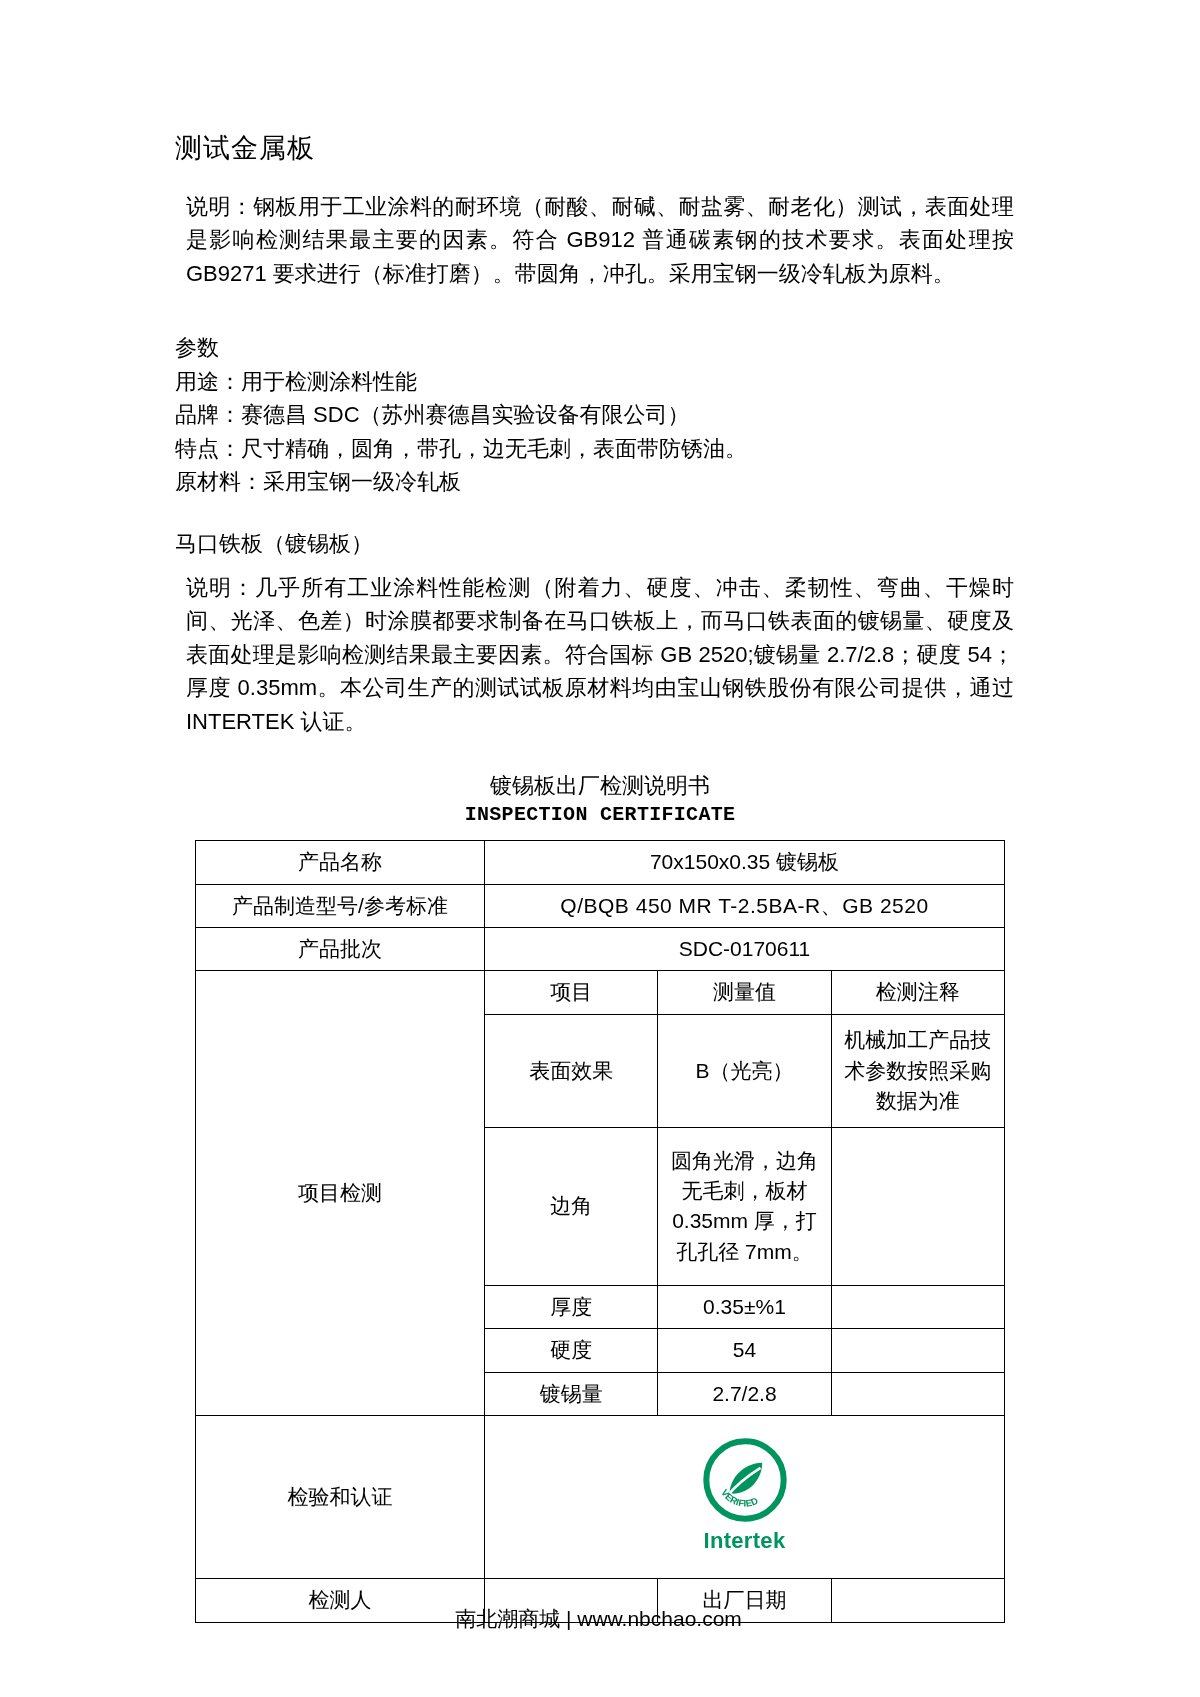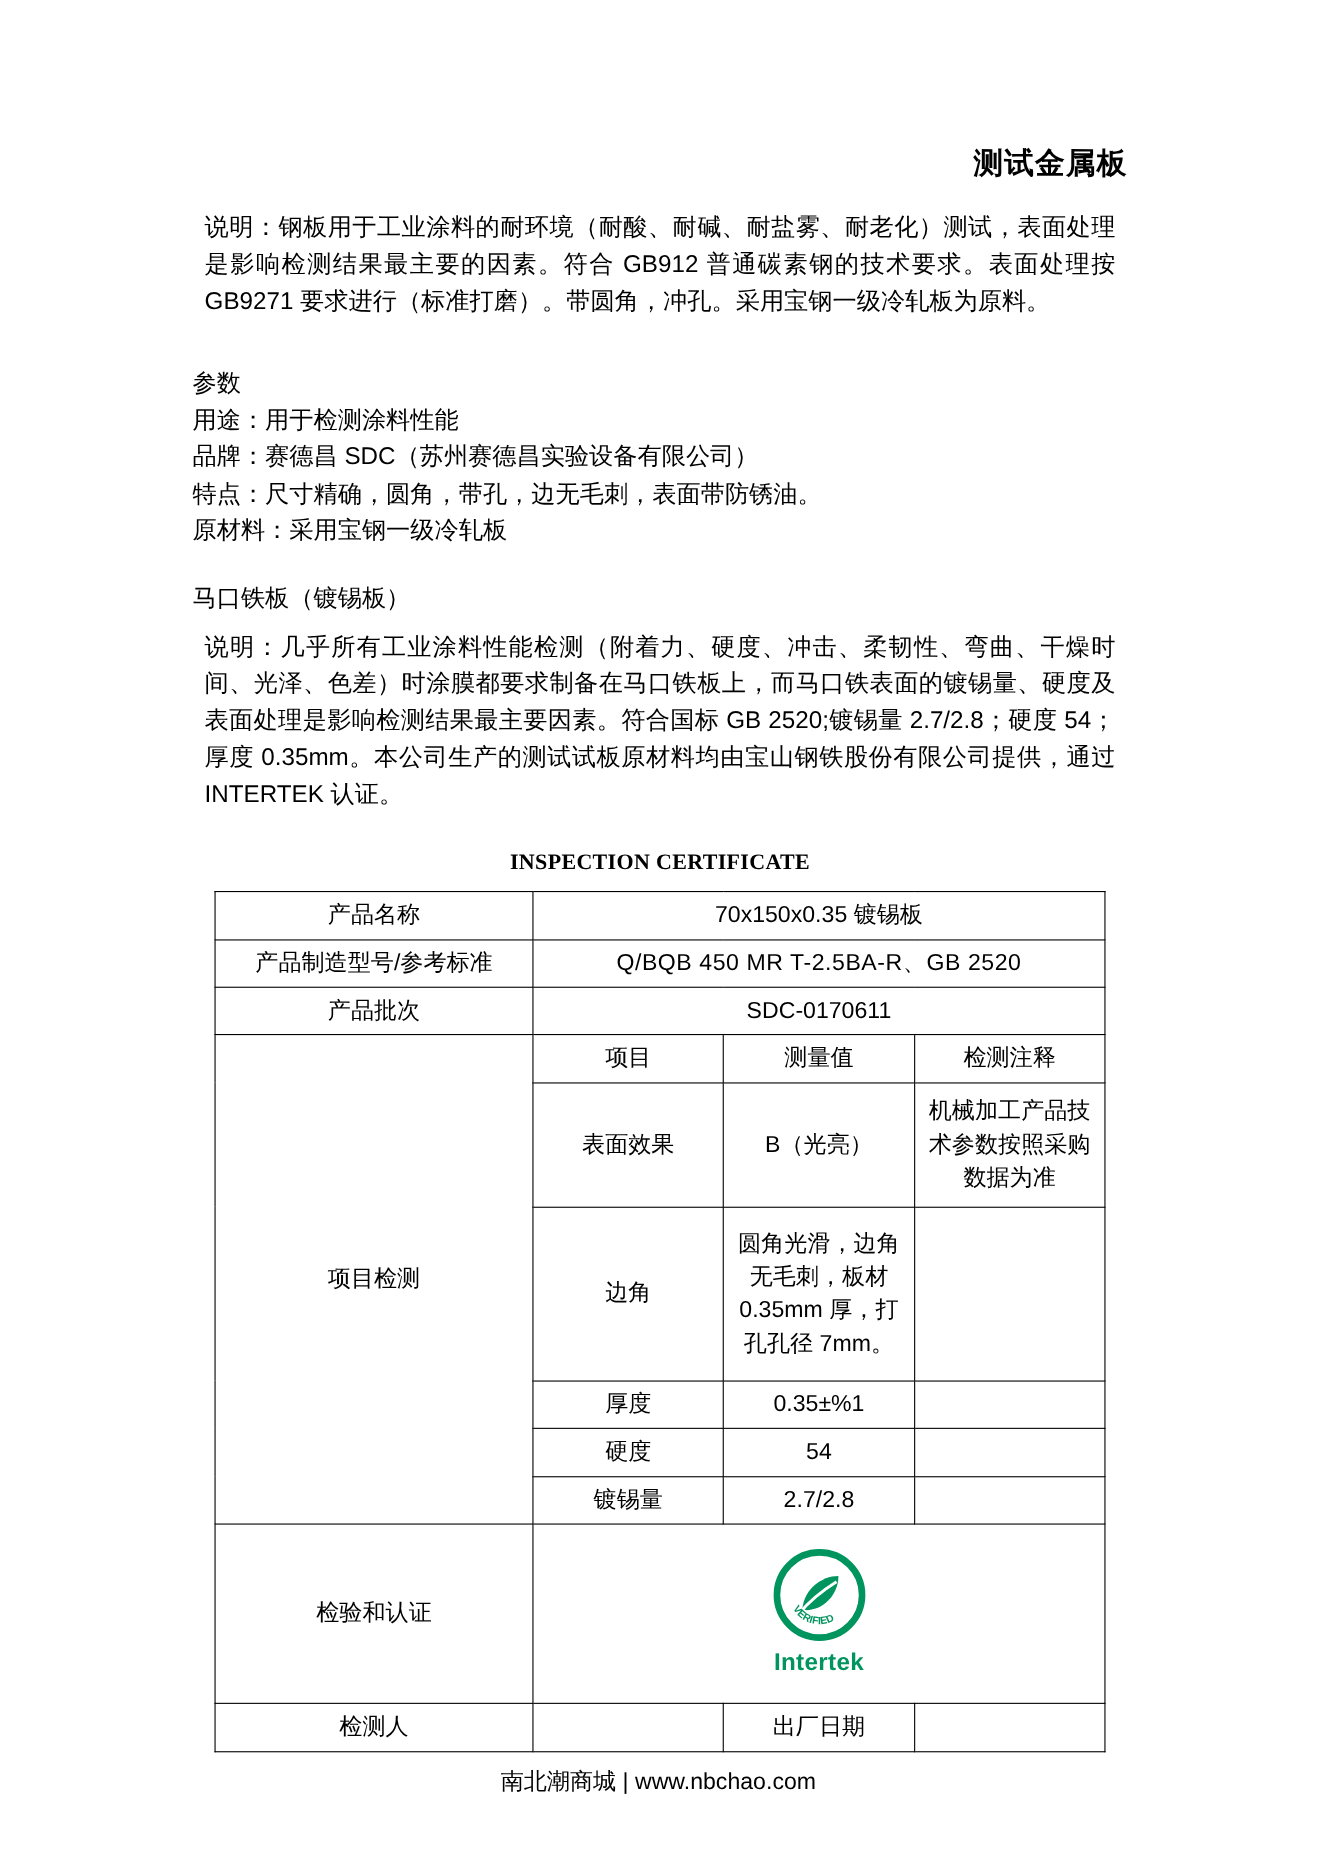--- a/index.html
+++ b/index.html
@@ -16,24 +16,24 @@
     overflow: hidden;
   }
   .page {
     position: relative;
     width: 1200px;
     height: 1697px;
     box-sizing: border-box;
     padding: 130px 175px 0 175px;
   }
   .doc-title {
-    text-align: right;
+    text-align: left;
     font-size: 27px;
     font-family: "Liberation Sans", sans-serif;
-    font-weight: 700;
+    font-weight: 400;
     margin: 0 0 24px 0;
     letter-spacing: 1px;
   }
   .sec-head {
     font-size: 22px;
     line-height: 1.52;
     margin: 0;
     font-family: "Liberation Sans", sans-serif;
     font-weight: 400;
   }
@@ -56,21 +56,21 @@
   .cert-title {
     text-align: center;
     font-size: 22px;
     margin: 0;
     font-family: "Liberation Sans", sans-serif;
   }
   .cert-title-en {
     text-align: center;
     font-size: 20px;
     margin: 2px 0 14px 0;
-    font-family: Liberation Serif, serif;
+    font-family: Liberation Mono, monospace;
     font-weight: 700;
     letter-spacing: 0.3px;
   }
   table.cert {
     border-collapse: collapse;
     width: 810px;
     margin: 0 auto;
     table-layout: fixed;
   }
   table.cert td {
@@ -145,20 +145,21 @@
   <p class="kv">特点：尺寸精确，圆角，带孔，边无毛刺，表面带防锈油。</p>
   <p class="kv">原材料：采用宝钢一级冷轧板</p>
 
   <div class="spacer-md"></div>
 
   <p class="sec-head">马口铁板（镀锡板）</p>
   <p class="para">说明：几乎所有工业涂料性能检测（附着力、硬度、冲击、柔韧性、弯曲、干燥时间、光泽、色差）时涂膜都要求制备在马口铁板上，而马口铁表面的镀锡量、硬度及表面处理是影响检测结果最主要因素。符合国标 GB 2520;镀锡量 2.7/2.8；硬度 54；厚度 0.35mm。本公司生产的测试试板原材料均由宝山钢铁股份有限公司提供，通过 INTERTEK 认证。</p>
 
   <div style="height:22px"></div>
 
+  <p class="cert-title">镀锡板出厂检测说明书</p>
   <p class="cert-title-en">INSPECTION CERTIFICATE</p>
 
   <table class="cert">
     <tbody>
       <tr>
         <td class="label-col">产品名称</td>
         <td colspan="3">70x150x0.35 镀锡板</td>
       </tr>
       <tr>
         <td class="label-col">产品制造型号/参考标准</td>

